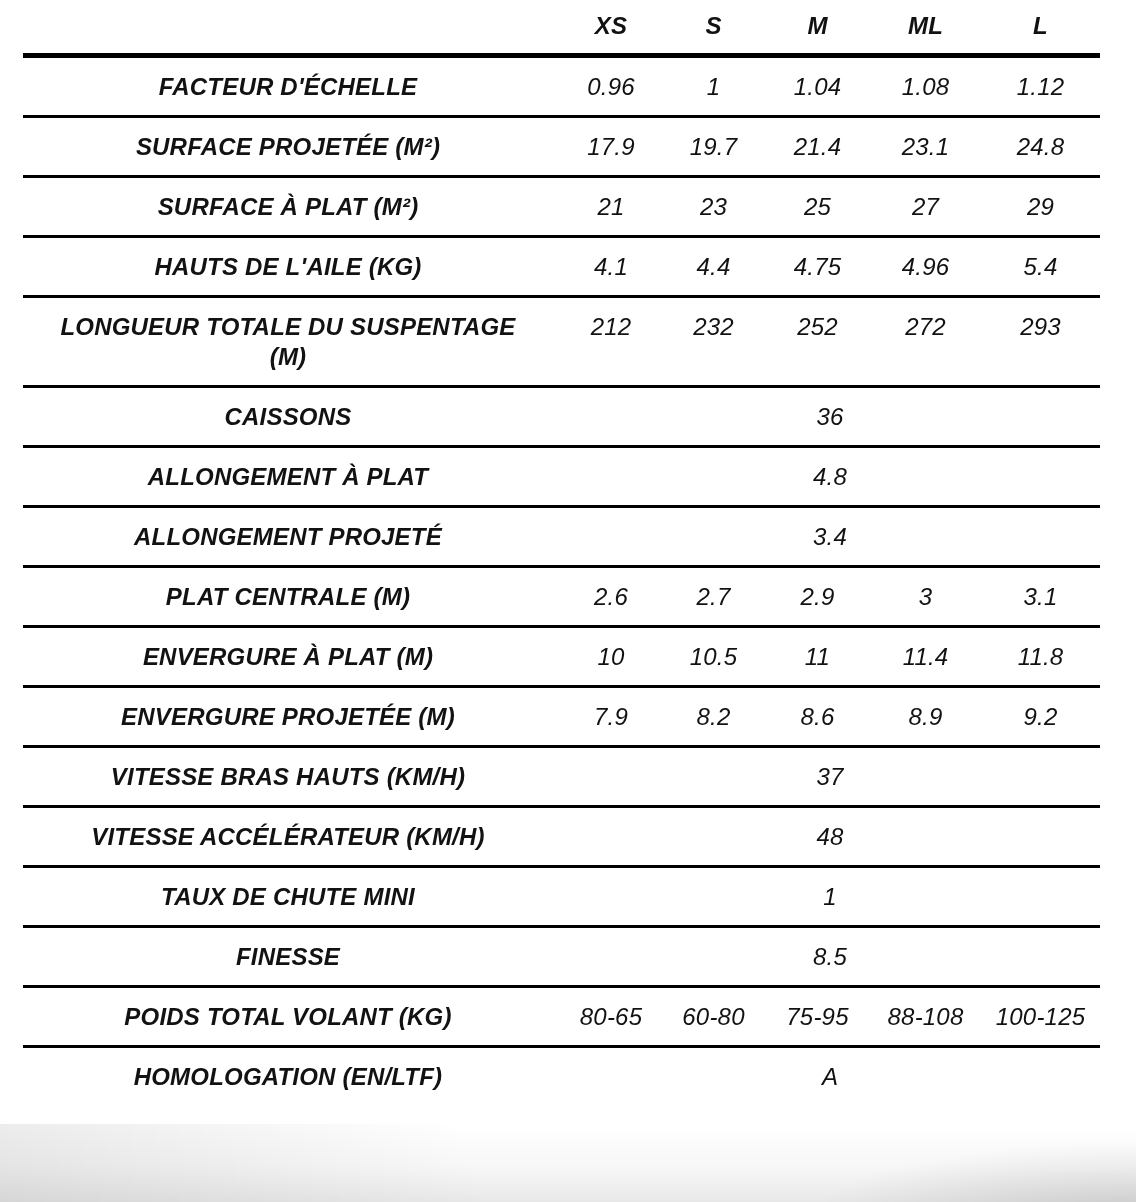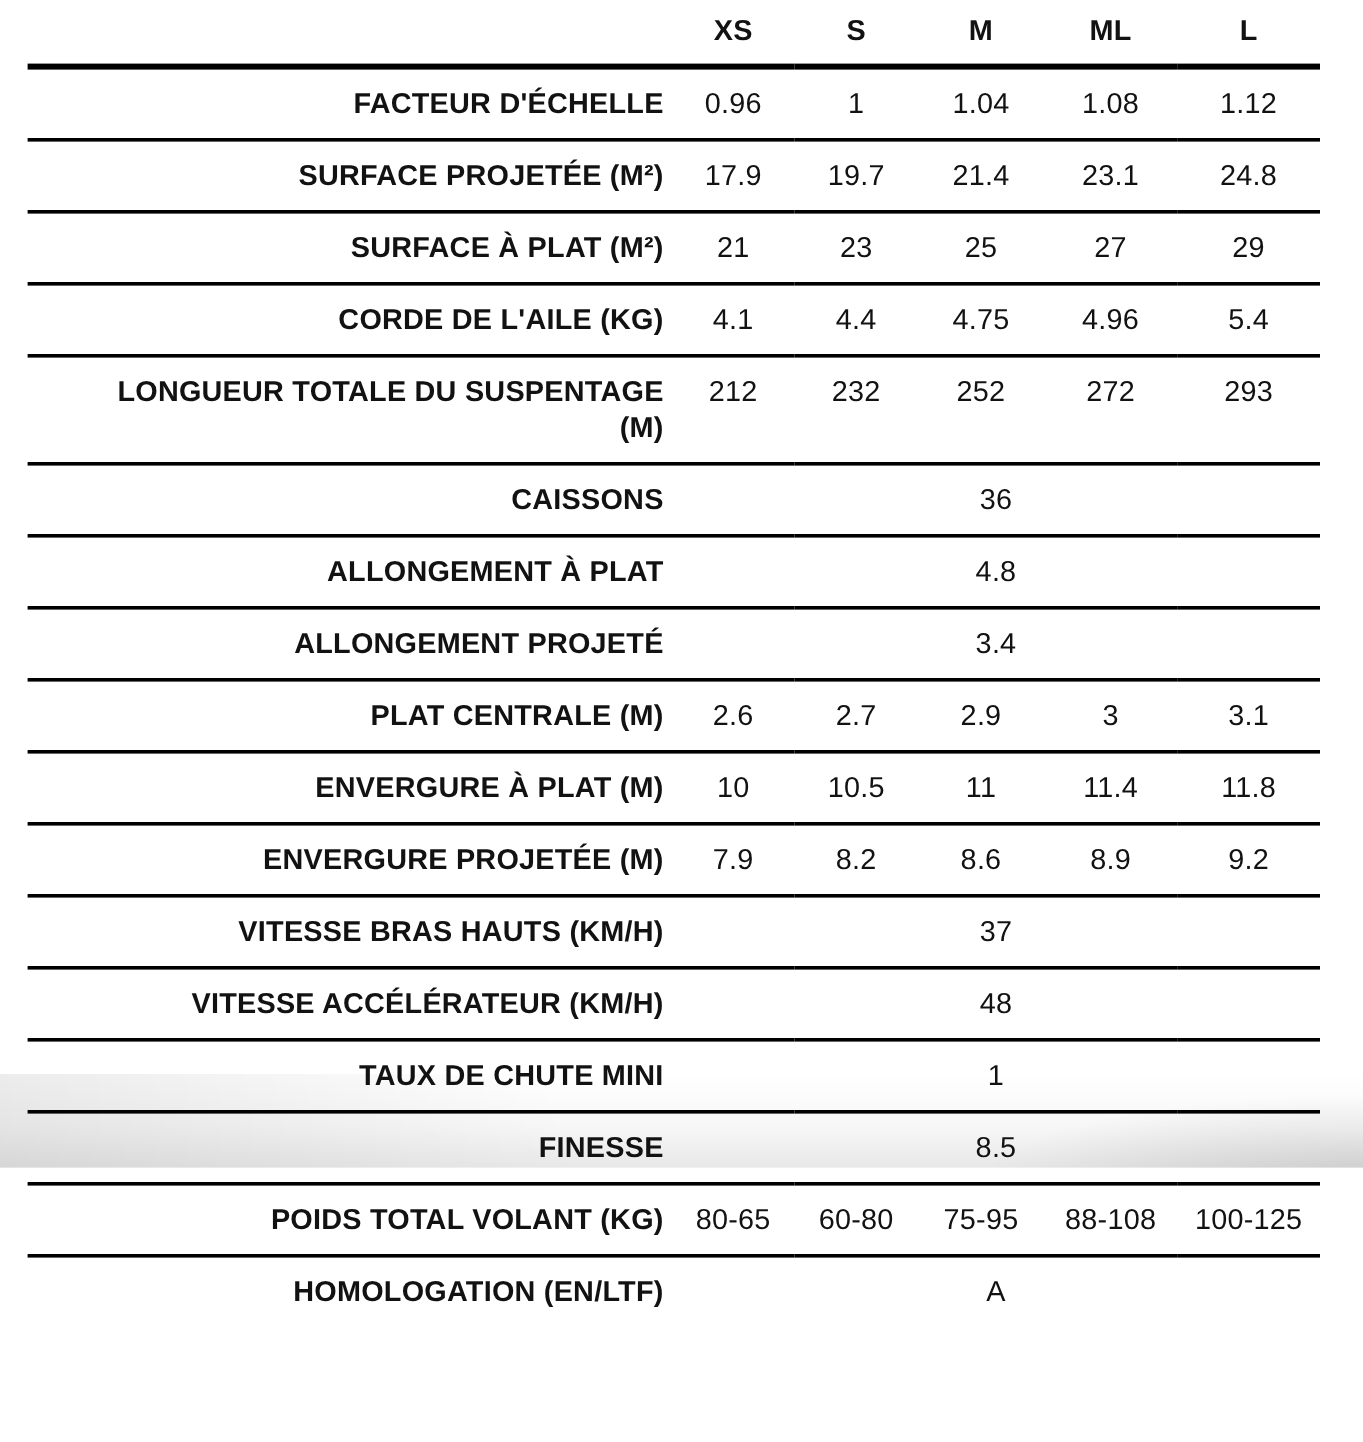--- a/index.html
+++ b/index.html
@@ -9,42 +9,42 @@
   }
   html,body{margin:0;padding:0;}
   body{
     width:1136px;height:1202px;
     background:var(--background);
     color:var(--text);
     font-family:"Liberation Sans",sans-serif;
     position:relative;
     overflow:hidden;
   }
-  .page{position:relative;width:1136px;height:973px;}
+  .page{position:relative;width:1136px;height:1202px;font-style:italic;}
   .spec-table{
     position:relative;z-index:1;
     border-collapse:collapse;
     table-layout:fixed;
     margin-left:23px;
     width:1077px;
   }
   .spec-table th,.spec-table td{
     font-size:24px;
     line-height:30px;
     vertical-align:top;
     letter-spacing:0.2px;
   }
   thead th{
     font-weight:bold;
     text-align:center;
     padding:11px 0 12px;
     border-bottom:5px solid var(--line);
   }
   tbody th.row-label{
-    text-align:right;
+    text-align:center;
     font-weight:bold;
     padding:14px 7px 13px 0;
     border-bottom:3px solid var(--line);
   }
   tbody td.val{
     text-align:center;
     font-weight:normal;
     padding:14px 0 13px;
     border-bottom:3px solid var(--line);
   }
@@ -109,21 +109,21 @@
             <span class="lbl-line">SURFACE À PLAT (M²)</span>
           </th>
           <td class="val">21</td>
           <td class="val">23</td>
           <td class="val">25</td>
           <td class="val">27</td>
           <td class="val">29</td>
         </tr>
         <tr>
           <th class="row-label">
-            <span class="lbl-line">CORDE DE L'AILE (KG)</span>
+            <span class="lbl-line">HAUTS DE L'AILE (KG)</span>
           </th>
           <td class="val">4.1</td>
           <td class="val">4.4</td>
           <td class="val">4.75</td>
           <td class="val">4.96</td>
           <td class="val">5.4</td>
         </tr>
         <tr>
           <th class="row-label">
             <span class="lbl-line">LONGUEUR TOTALE DU SUSPENTAGE</span>

